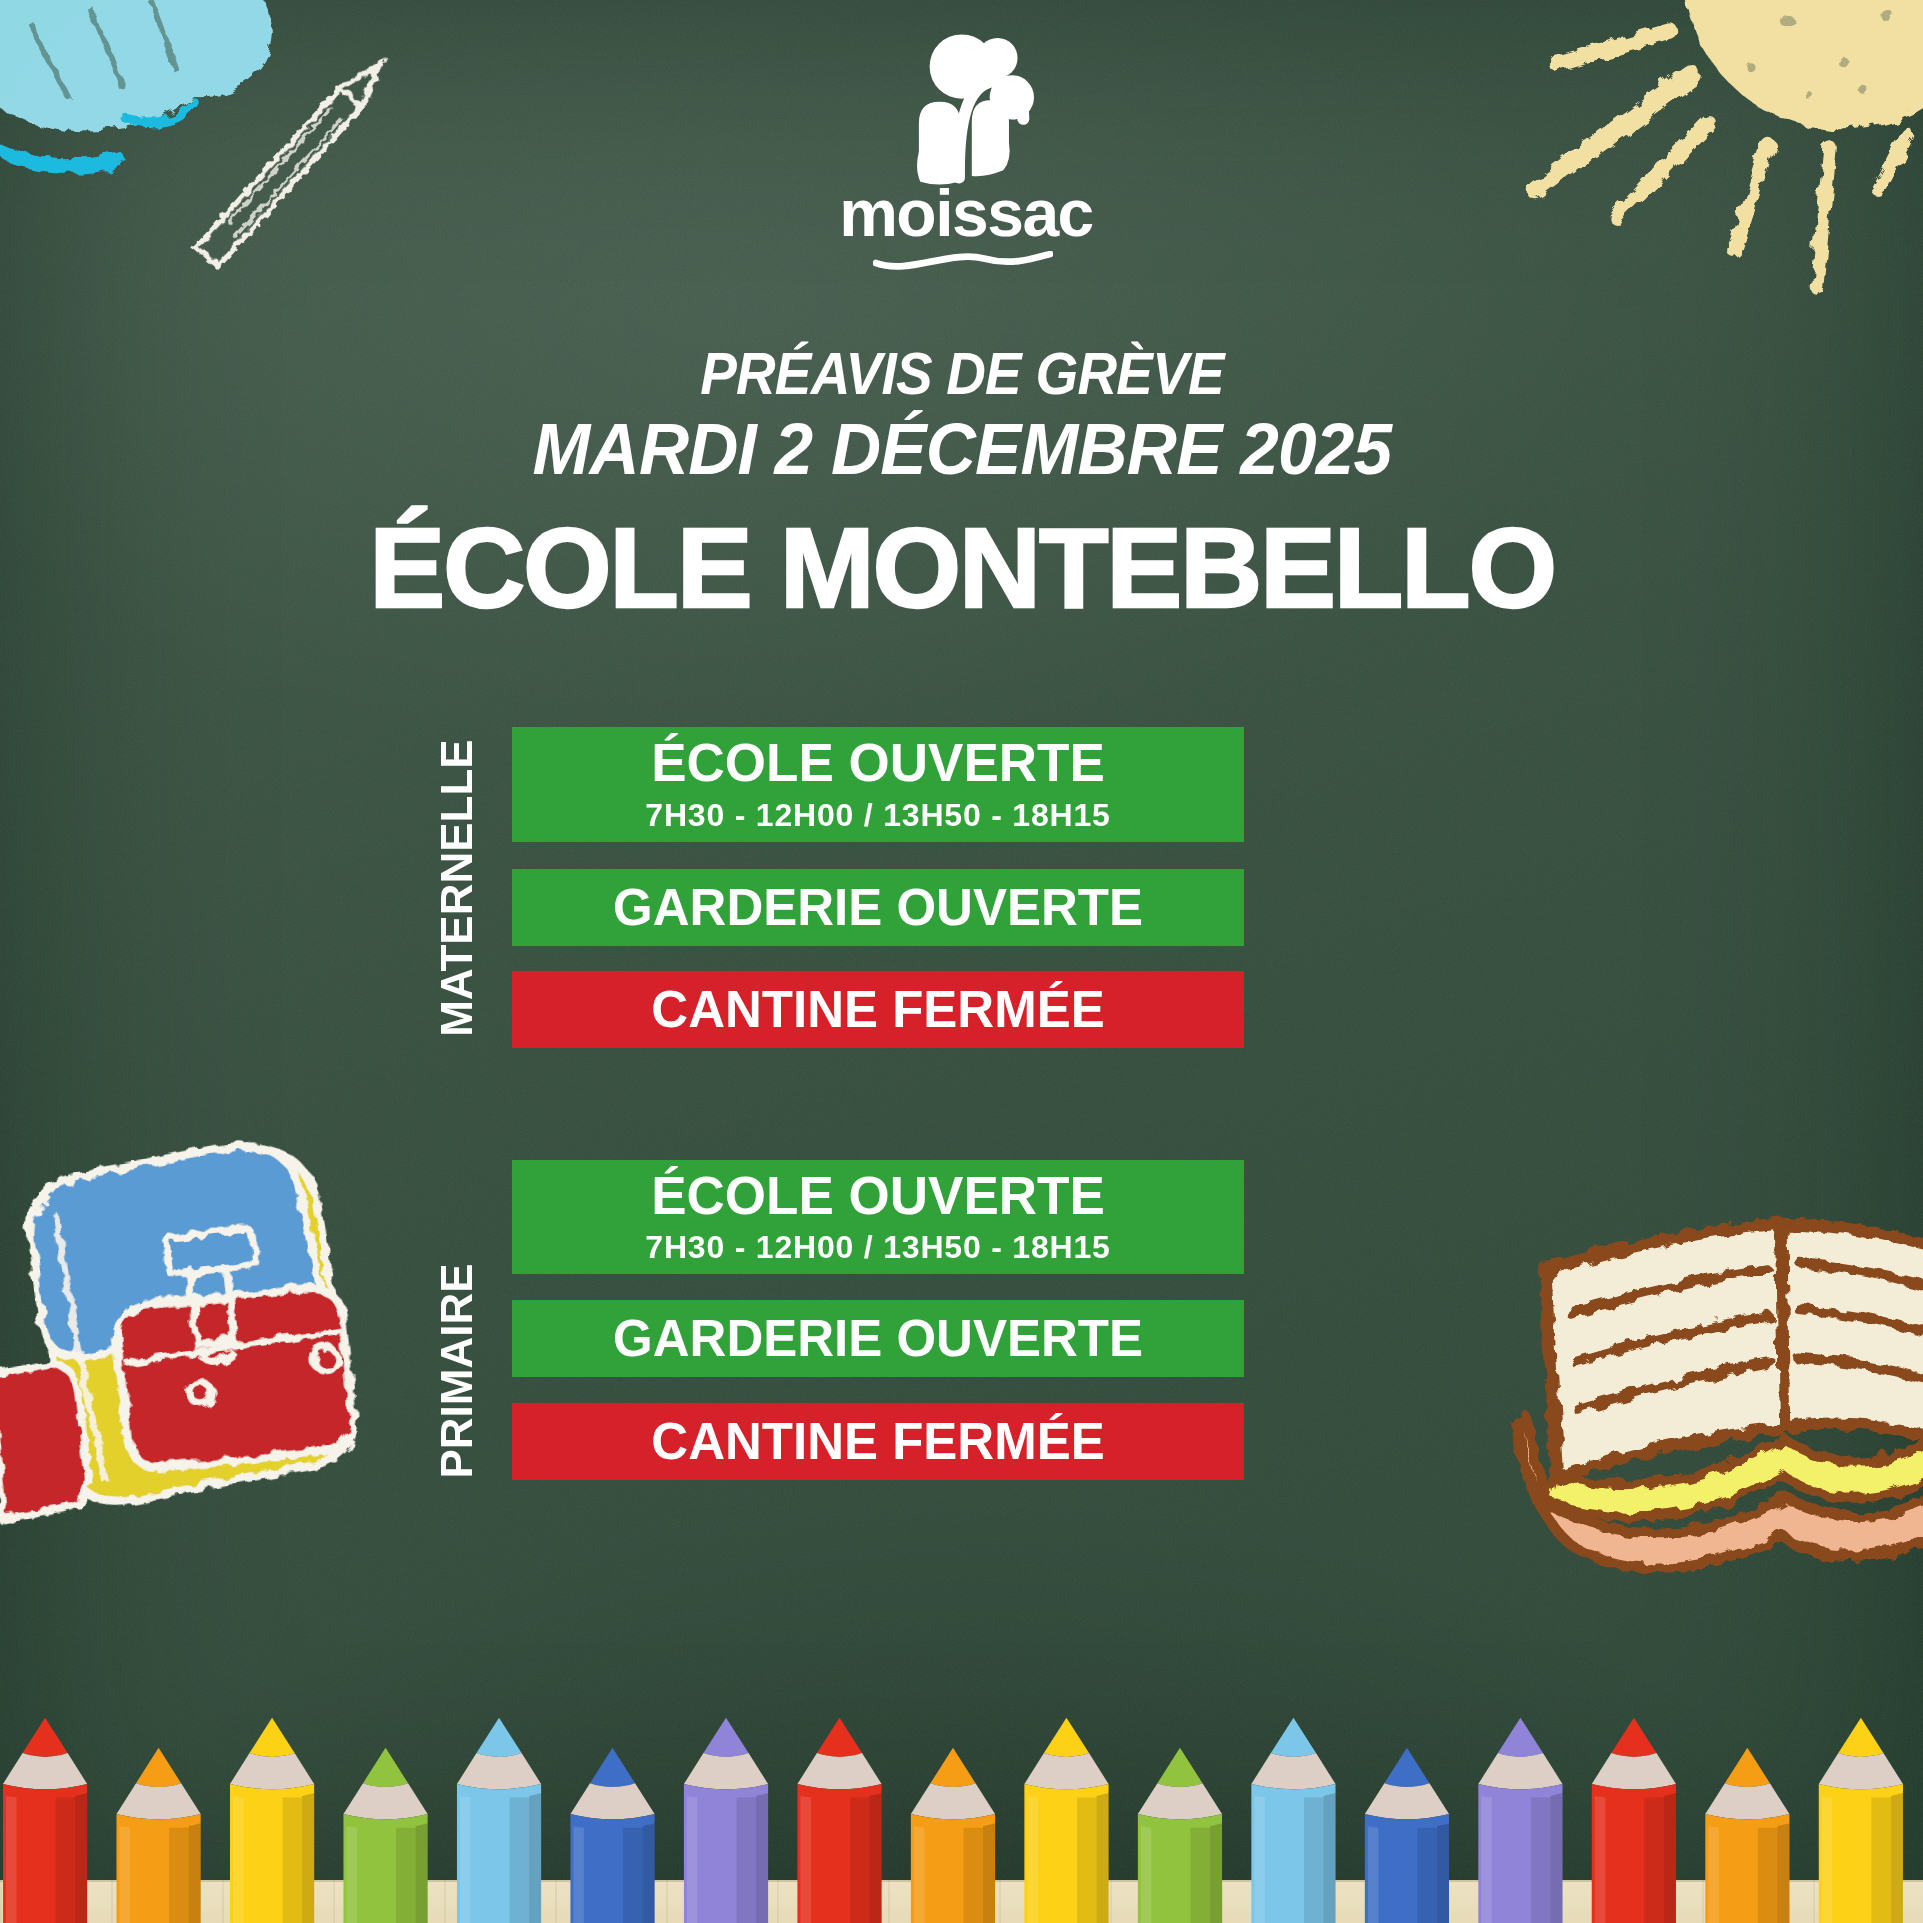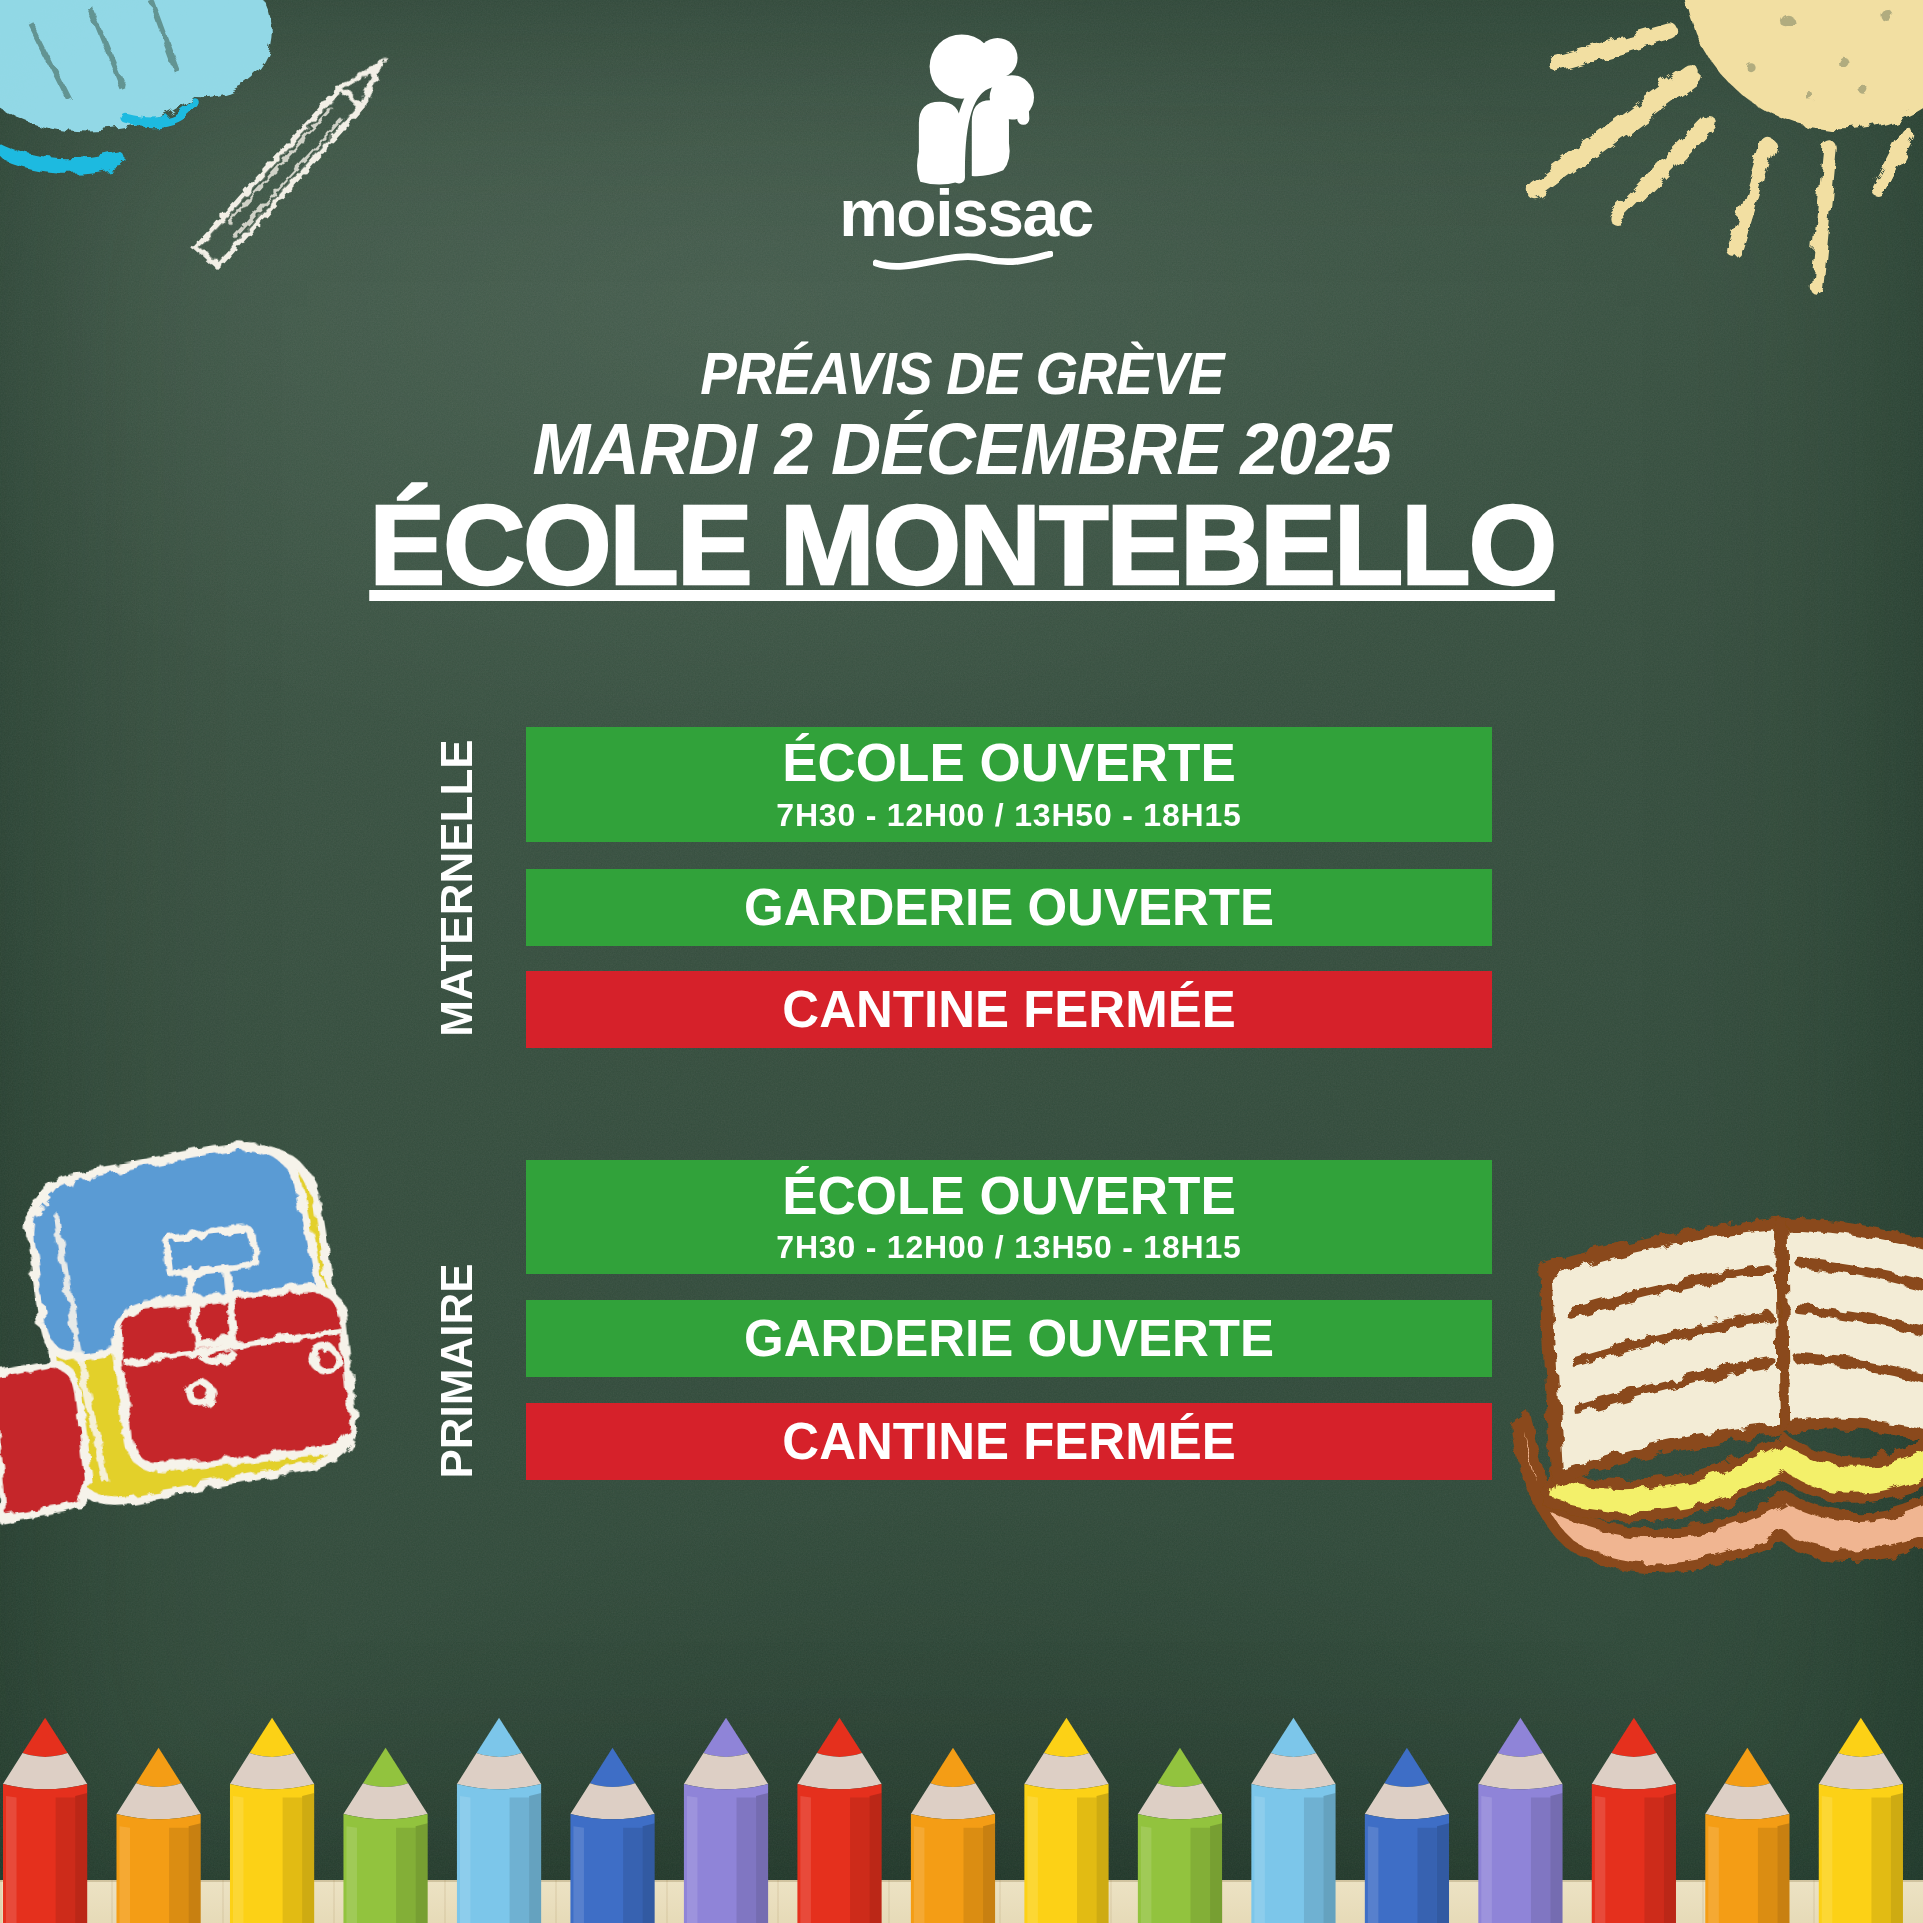--- a/index.html
+++ b/index.html
@@ -23,30 +23,30 @@
   .logo-wordmark{
     position:absolute;left:4px;top:180px;width:100%;text-align:center;
     color:#fff;font-size:66px;font-weight:bold;letter-spacing:-1.5px;line-height:1;
   }
   .logo-wave{position:absolute;left:873px;top:251px;width:180px;height:25.6px;}
   
   .headline{position:absolute;left:0;width:100%;text-align:center;color:#fff;white-space:nowrap;}
   .notice-1{top:340px;font-size:59px;font-weight:bold;font-style:italic;transform:scaleX(.93);letter-spacing:-0.8px;}
   .notice-2{top:407px;font-size:73px;font-weight:bold;font-style:italic;transform:scaleX(.95);letter-spacing:-0.8px;}
   .school-name{
-    top:479px;font-size:114px;font-weight:bold;letter-spacing:-2.3px;text-decoration:underline;
+    top:502px;font-size:114px;font-weight:bold;letter-spacing:-2.3px;
     -webkit-text-stroke:2.3px #fff;
   }
   
   .v-label{
     position:absolute;color:#fff;font-size:44px;font-weight:bold;letter-spacing:0px;
     transform:translate(-50%,-50%) rotate(-90deg);white-space:nowrap;
   }
   .bar{
-    position:absolute;left:526px;width:966px;
+    position:absolute;left:512px;width:732px;
     display:flex;flex-direction:column;align-items:center;justify-content:center;
     color:#fff;text-align:center;
   }
   .bar-label{font-size:51px;font-weight:bold;letter-spacing:0;line-height:1.05;}
   .bar--tall .bar-label{font-size:53px;}
   .bar-sub{font-size:32px;font-weight:bold;margin-top:6px;letter-spacing:0.8px;}
   
   .shelf{
     position:absolute;left:0;top:1880px;width:1924px;height:44px;
     background:

